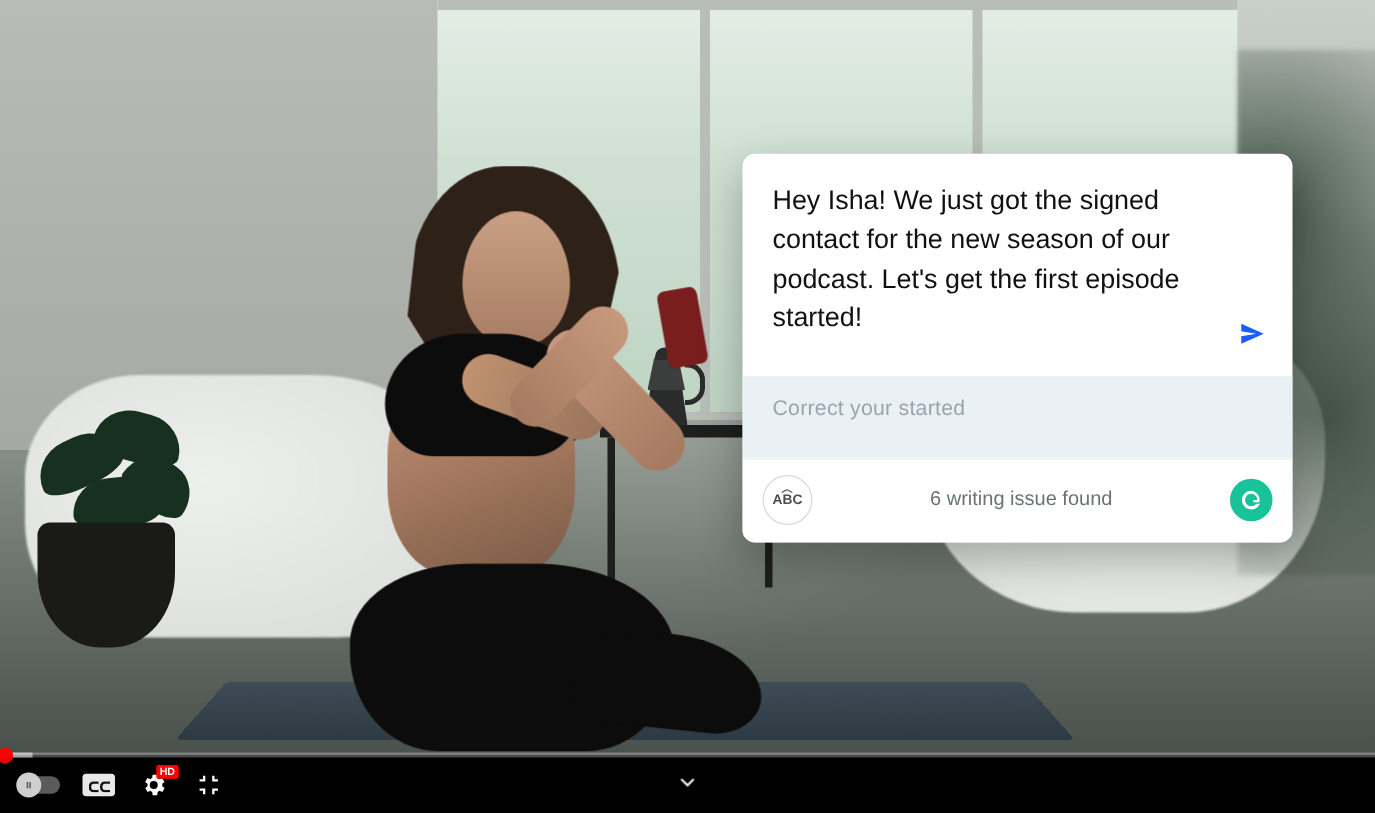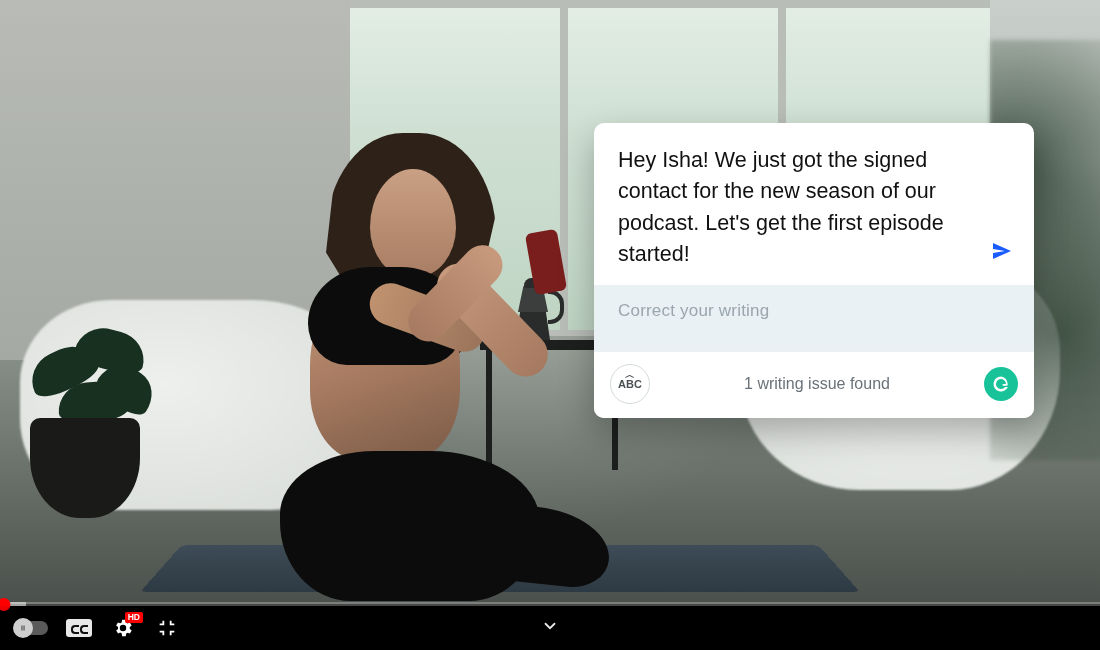--- a/index.html
+++ b/index.html
@@ -223,21 +223,21 @@
     position: absolute;
     right: 66px; top: 123px;
     width: 440px;
     background: #fff;
     border-radius: 10px;
     box-shadow: 0 14px 34px rgba(0,0,0,0.28);
     overflow: hidden;
   }
   .compose {
     position: relative;
-    padding: 22px 56px 14px 24px;
+    padding: 22px 56px 30px 24px;
     font-size: 21.5px;
     line-height: 1.46;
     color: #111;
   }
   .send-btn {
     position: absolute;
     right: 18px; bottom: 20px;
     width: 28px; height: 28px;
     display: flex; align-items: center; justify-content: center;
     cursor: pointer;
@@ -455,28 +455,28 @@
     <div class="overlay">
       <div class="compose">
         <span>Hey Isha! We just got the signed contact for the new season of our podcast. Let's get the first episode started!</span>
         <div class="send-btn">
           <svg viewBox="0 0 24 24" width="24" height="24">
             <path d="M3 20l18-8L3 4v6l12 2-12 2z" fill="#1b5cff"></path>
           </svg>
         </div>
       </div>
       <div class="suggest">
-        <div class="suggest-title">Correct your writing</div>
+        <div class="suggest-title">Correct your started</div>
       </div>
       <div class="status">
         <div class="abc">
           <span class="caret">︿</span>
           <span>ABC</span>
         </div>
-        <div class="status-text">1 writing issue found</div>
+        <div class="status-text">6 writing issue found</div>
         <div class="glogo">
           <svg viewBox="0 0 24 24" width="20" height="20">
             <path d="M12 3a9 9 0 1 0 8.3 12.5h-3.4A6 6 0 1 1 18 12h-4v2.2l5.6 0c.26-.7.4-1.44.4-2.2A9 9 0 0 0 12 3z" fill="#ffffff"></path>
           </svg>
         </div>
       </div>
     </div>
   </div>
 
   <div class="progress">

